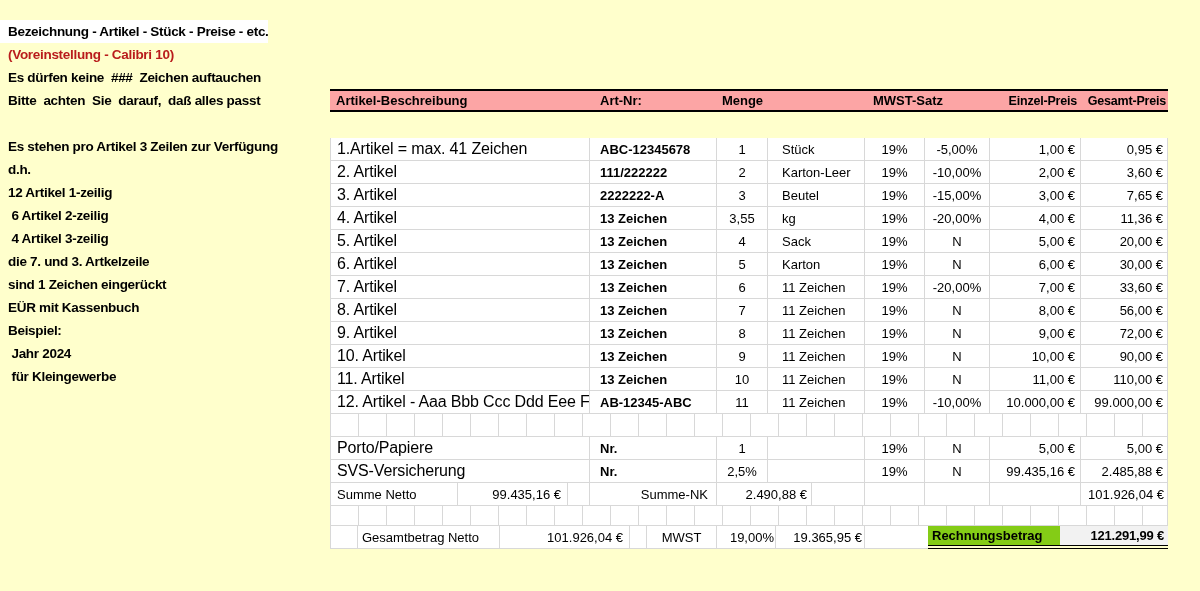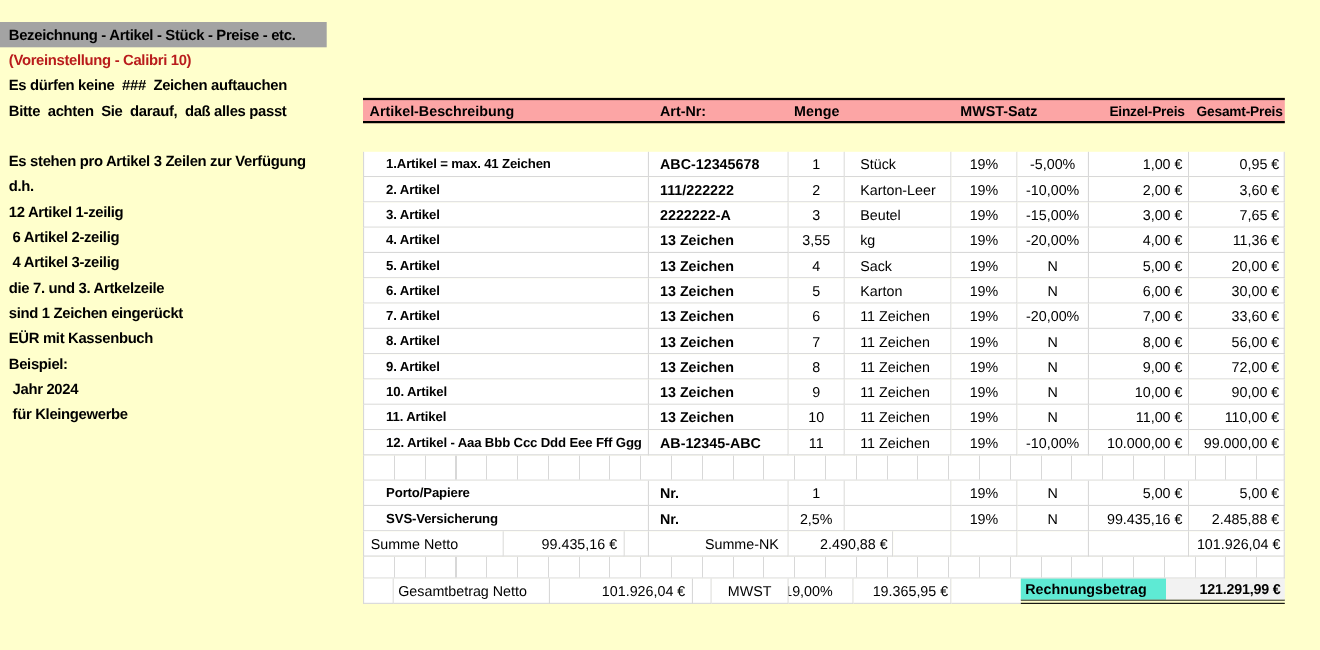--- a/index.html
+++ b/index.html
@@ -4,21 +4,21 @@
 <style>
   html,body{margin:0;padding:0}
   body{
     width:1200px;height:591px;position:relative;overflow:hidden;
     background:#FFFFCC;color:#000;
     font-family:"Liberation Sans",sans-serif;
   }
   
   .notes{position:absolute;left:0;top:20px;font-weight:bold;font-size:13.5px;letter-spacing:-0.3px}
   .nline{height:23px;line-height:23px;padding-left:8px;white-space:pre}
-  .n-title{background:#a3a3a3;width:297px;box-sizing:border-box}
+  .n-title{background:#ffffff;width:268px;box-sizing:border-box}
   .n-sub{color:#b91c1c}
   
   .sheet{position:absolute;left:330px;top:89px;width:838px;font-size:13px}
   .r{display:flex;width:838px;box-sizing:border-box}
   .c{box-sizing:border-box;display:flex;align-items:center;overflow:hidden;white-space:pre;
      background:#fff;border-right:1px solid #D8D8D8;border-bottom:1px solid #D8D8D8}
   .c.first{border-left:1px solid #D8D8D8}
   
   .row-head{height:23px;border-top:2px solid #000;border-bottom:2px solid #000;background:#fca5a5;font-weight:bold}
   .hc{box-sizing:border-box;display:flex;align-items:center;overflow:hidden;white-space:pre}
@@ -29,21 +29,21 @@
   .h-mwst{width:125px;padding-left:8px}
   .h-einzel{width:91px;justify-content:flex-end;padding-right:4px;font-size:12.5px;letter-spacing:-0.2px}
   .h-gesamt{width:87px;justify-content:flex-end;padding-right:2px;font-size:12.5px;letter-spacing:-0.2px}
   
   .row-yspace{height:26px}
   .row-subgrid{height:23px;border-bottom:1px solid #D8D8D8;border-left:1px solid #D8D8D8;border-right:1px solid #D8D8D8;
      background:repeating-linear-gradient(to right,transparent 0,transparent 27px,#D8D8D8 27px,#D8D8D8 28px) #fff}
   .row-subgrid.short{height:20px}
   
   .row-data{height:23px}
-  .desc{width:260px;font-weight:bold;padding-left:20px;font-size:12px;letter-spacing:-0.15px}
+  .desc{width:260px;font-weight:normal;padding-left:6px;font-size:16px;letter-spacing:-0.15px}
   .artnr{width:127px;font-weight:bold;padding-left:10px}
   .menge{width:51px;justify-content:center}
   .unit{width:97px;padding-left:14px}
   .mwst{width:60px;justify-content:center}
   .disc{width:65px;justify-content:center}
   .einzel{width:91px;justify-content:flex-end;padding-right:5px}
   .gesamt{width:87px;justify-content:flex-end;padding-right:4px}
   
   .row-sum{height:23px}
   .s1{width:128px;padding-left:6px}
@@ -53,25 +53,25 @@
   .s5{width:95px;justify-content:flex-end;padding-right:4px}
   .s6{width:53px}.s7{width:60px}.s8{width:65px}.s9{width:91px}
   .s10{width:87px;justify-content:flex-end;padding-right:3px}
   
   .row-final{height:23px}
   .f1{width:28px}
   .f2{width:142px;padding-left:4px}
   .f3{width:130px;justify-content:flex-end;padding-right:6px}
   .f4{width:17px}
   .f5{width:70px;justify-content:center}
-  .f6{width:59px;justify-content:flex-end;padding-right:18px}
+  .f6{width:59px;justify-content:flex-end;padding-right:1px}
   .f7{width:89px;justify-content:flex-end;padding-right:2px}
   .f8{width:63px;border-right:none}
   .gray-wrap{display:flex;height:23px;box-sizing:border-box;border-bottom:4px double #000}
-  .f9{width:132px;background:#5eead4;font-weight:bold;padding-left:4px;border:none}
+  .f9{width:132px;background:#84cc16;font-weight:bold;padding-left:4px;border:none}
   .f10{width:108px;background:#F2F2F2;font-weight:bold;justify-content:flex-end;padding-right:4px;border:none;letter-spacing:-0.2px}
 </style>
 </head>
 <body>
 
 <div class="notes">
   <div class="nline n-title">Bezeichnung - Artikel - Stück - Preise - etc.</div>
   <div class="nline n-sub">(Voreinstellung - Calibri 10)</div>
   <div class="nline">Es dürfen keine  ###  Zeichen auftauchen</div>
   <div class="nline">Bitte  achten  Sie  darauf,  daß alles passt</div>

